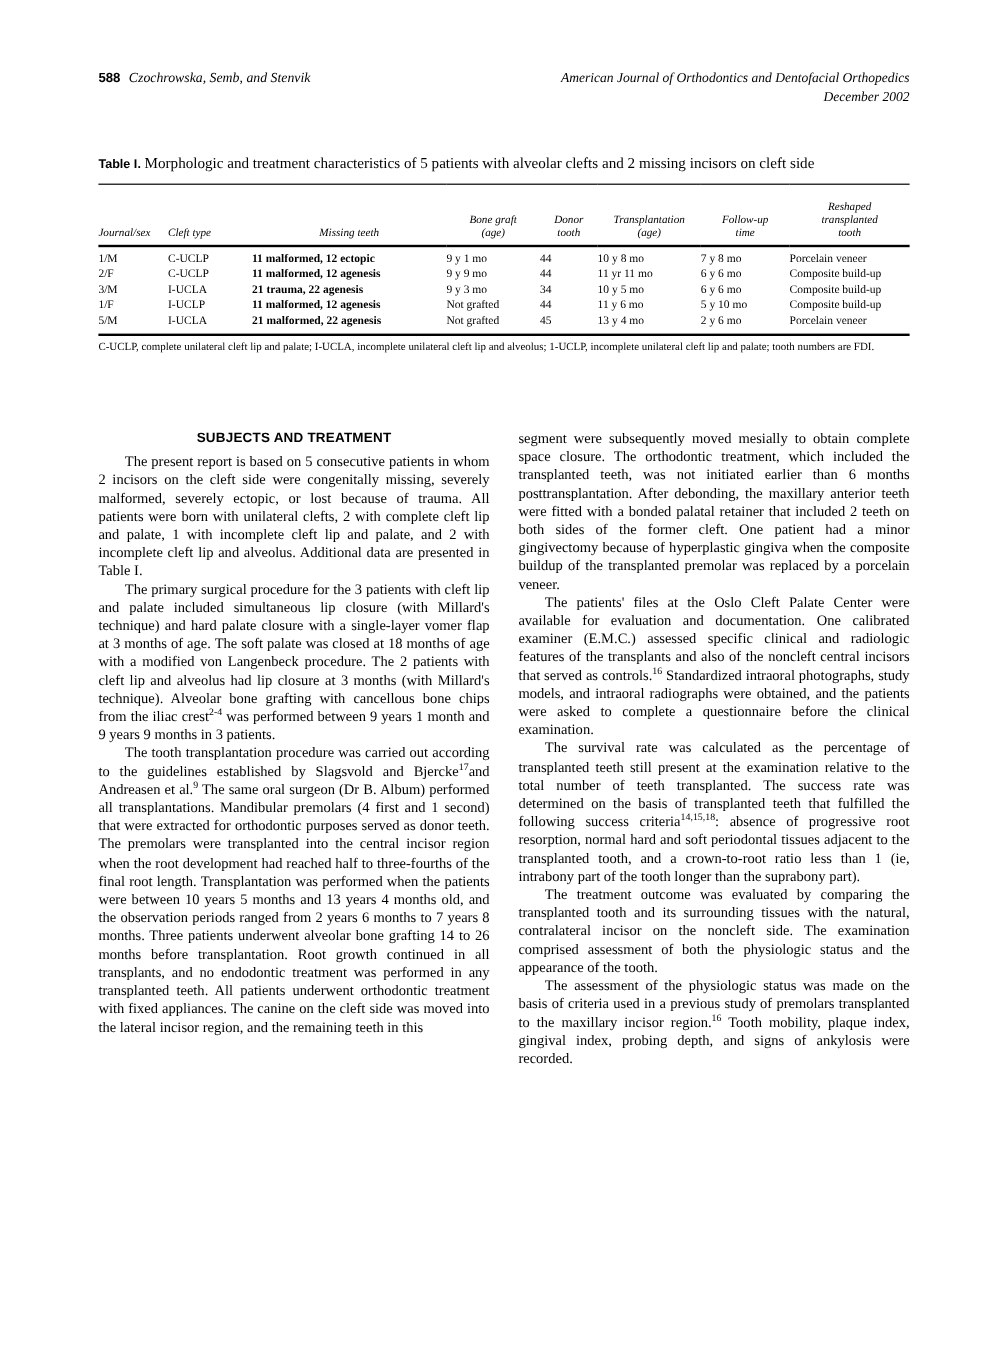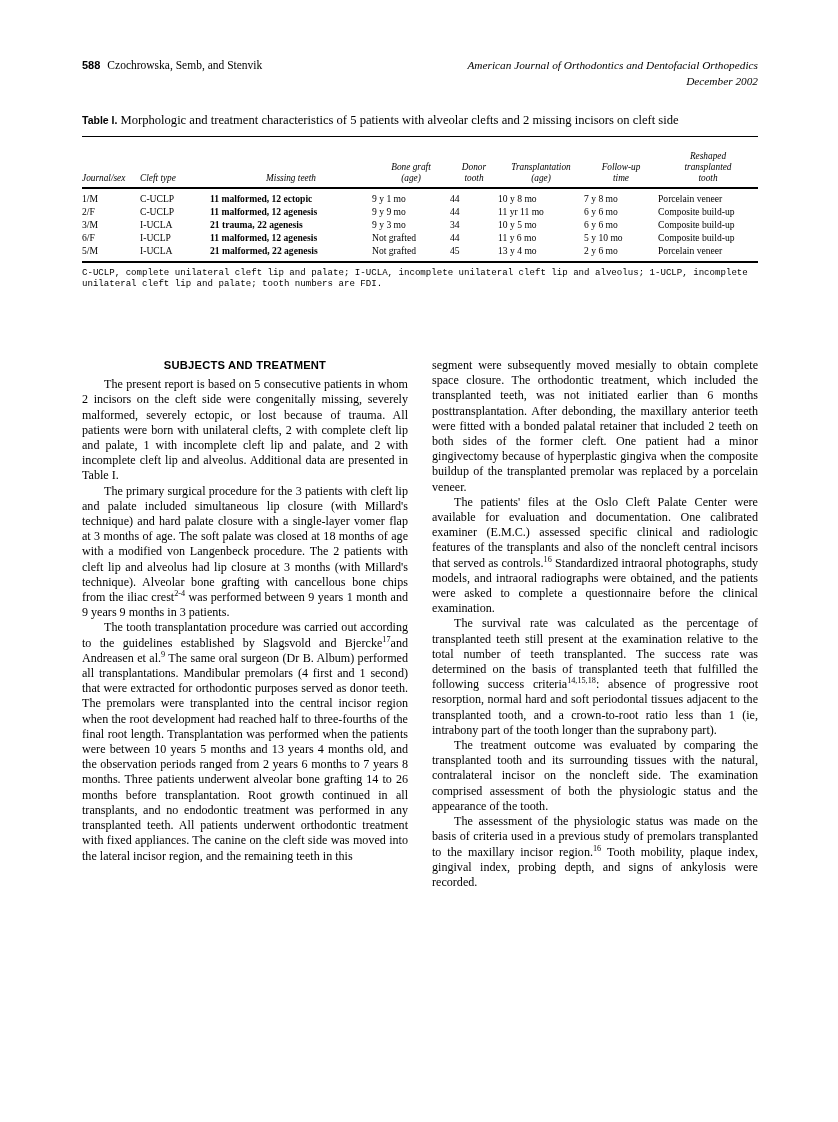--- a/index.html
+++ b/index.html
@@ -40,38 +40,39 @@
     white-space: nowrap;
   }
   .runhead-pageno {
     font-weight: bold;
     font-style: normal;
     font-family: "Liberation Sans", sans-serif;
     font-size: 11px;
     letter-spacing: 0px;
   }
   .runhead-authors {
+    font-style: italic;
     font-size: 11.5px;
     margin-left: 7px;
   }
   .runhead-right {
     position: absolute;
     right: 0;
     top: 0;
     text-align: right;
     font-style: italic;
     font-size: 11.3px;
     line-height: 15.5px;
   }
 
   
   .table-wrap {
     position: absolute;
     left: 82px;
-    top: 112px;
+    top: 128px;
     width: 676px;
   }
   .table-caption {
     font-size: 12.2px;
     line-height: 16.5px;
     margin-bottom: 7px;
   }
   .table-caption .tlabel {
     font-family: "Liberation Sans", sans-serif;
     font-weight: bold;
@@ -122,21 +123,20 @@
   .table-rule-bottom {
     border-top: 2.6px solid #000;
     height: 0;
     width: 676px;
   }
   .tfoot-note {
     font-size: 9.1px;
     line-height: 11.6px;
     margin-top: 4px;
     width: 676px;
-    font-family: Liberation Mono, monospace;
   }
 
   
   .c-patient { width: 58px; text-align: left; }
   .c-cleft   { width: 70px; text-align: left; }
   .c-missing { width: 162px; text-align: left; font-weight: bold; }
   .c-bone    { width: 78px; text-align: left; }
   .c-donor   { width: 48px; text-align: left; }
   .c-transpl { width: 86px; text-align: left; }
   .c-follow  { width: 74px; text-align: left; }
@@ -265,21 +265,21 @@
           <td class="c-patient">3/M</td>
           <td class="c-cleft">I-UCLA</td>
           <td class="c-missing">21 trauma, 22 agenesis</td>
           <td class="c-bone">9 y 3 mo</td>
           <td class="c-donor">34</td>
           <td class="c-transpl">10 y 5 mo</td>
           <td class="c-follow">6 y 6 mo</td>
           <td class="c-reshape">Composite build-up</td>
         </tr>
         <tr>
-          <td class="c-patient">6/F</td>
+          <td class="c-patient">1/F</td>
           <td class="c-cleft">I-UCLP</td>
           <td class="c-missing">11 malformed, 12 agenesis</td>
           <td class="c-bone">Not grafted</td>
           <td class="c-donor">44</td>
           <td class="c-transpl">11 y 6 mo</td>
           <td class="c-follow">5 y 10 mo</td>
           <td class="c-reshape">Composite build-up</td>
         </tr>
         <tr>
           <td class="c-patient">5/M</td>

